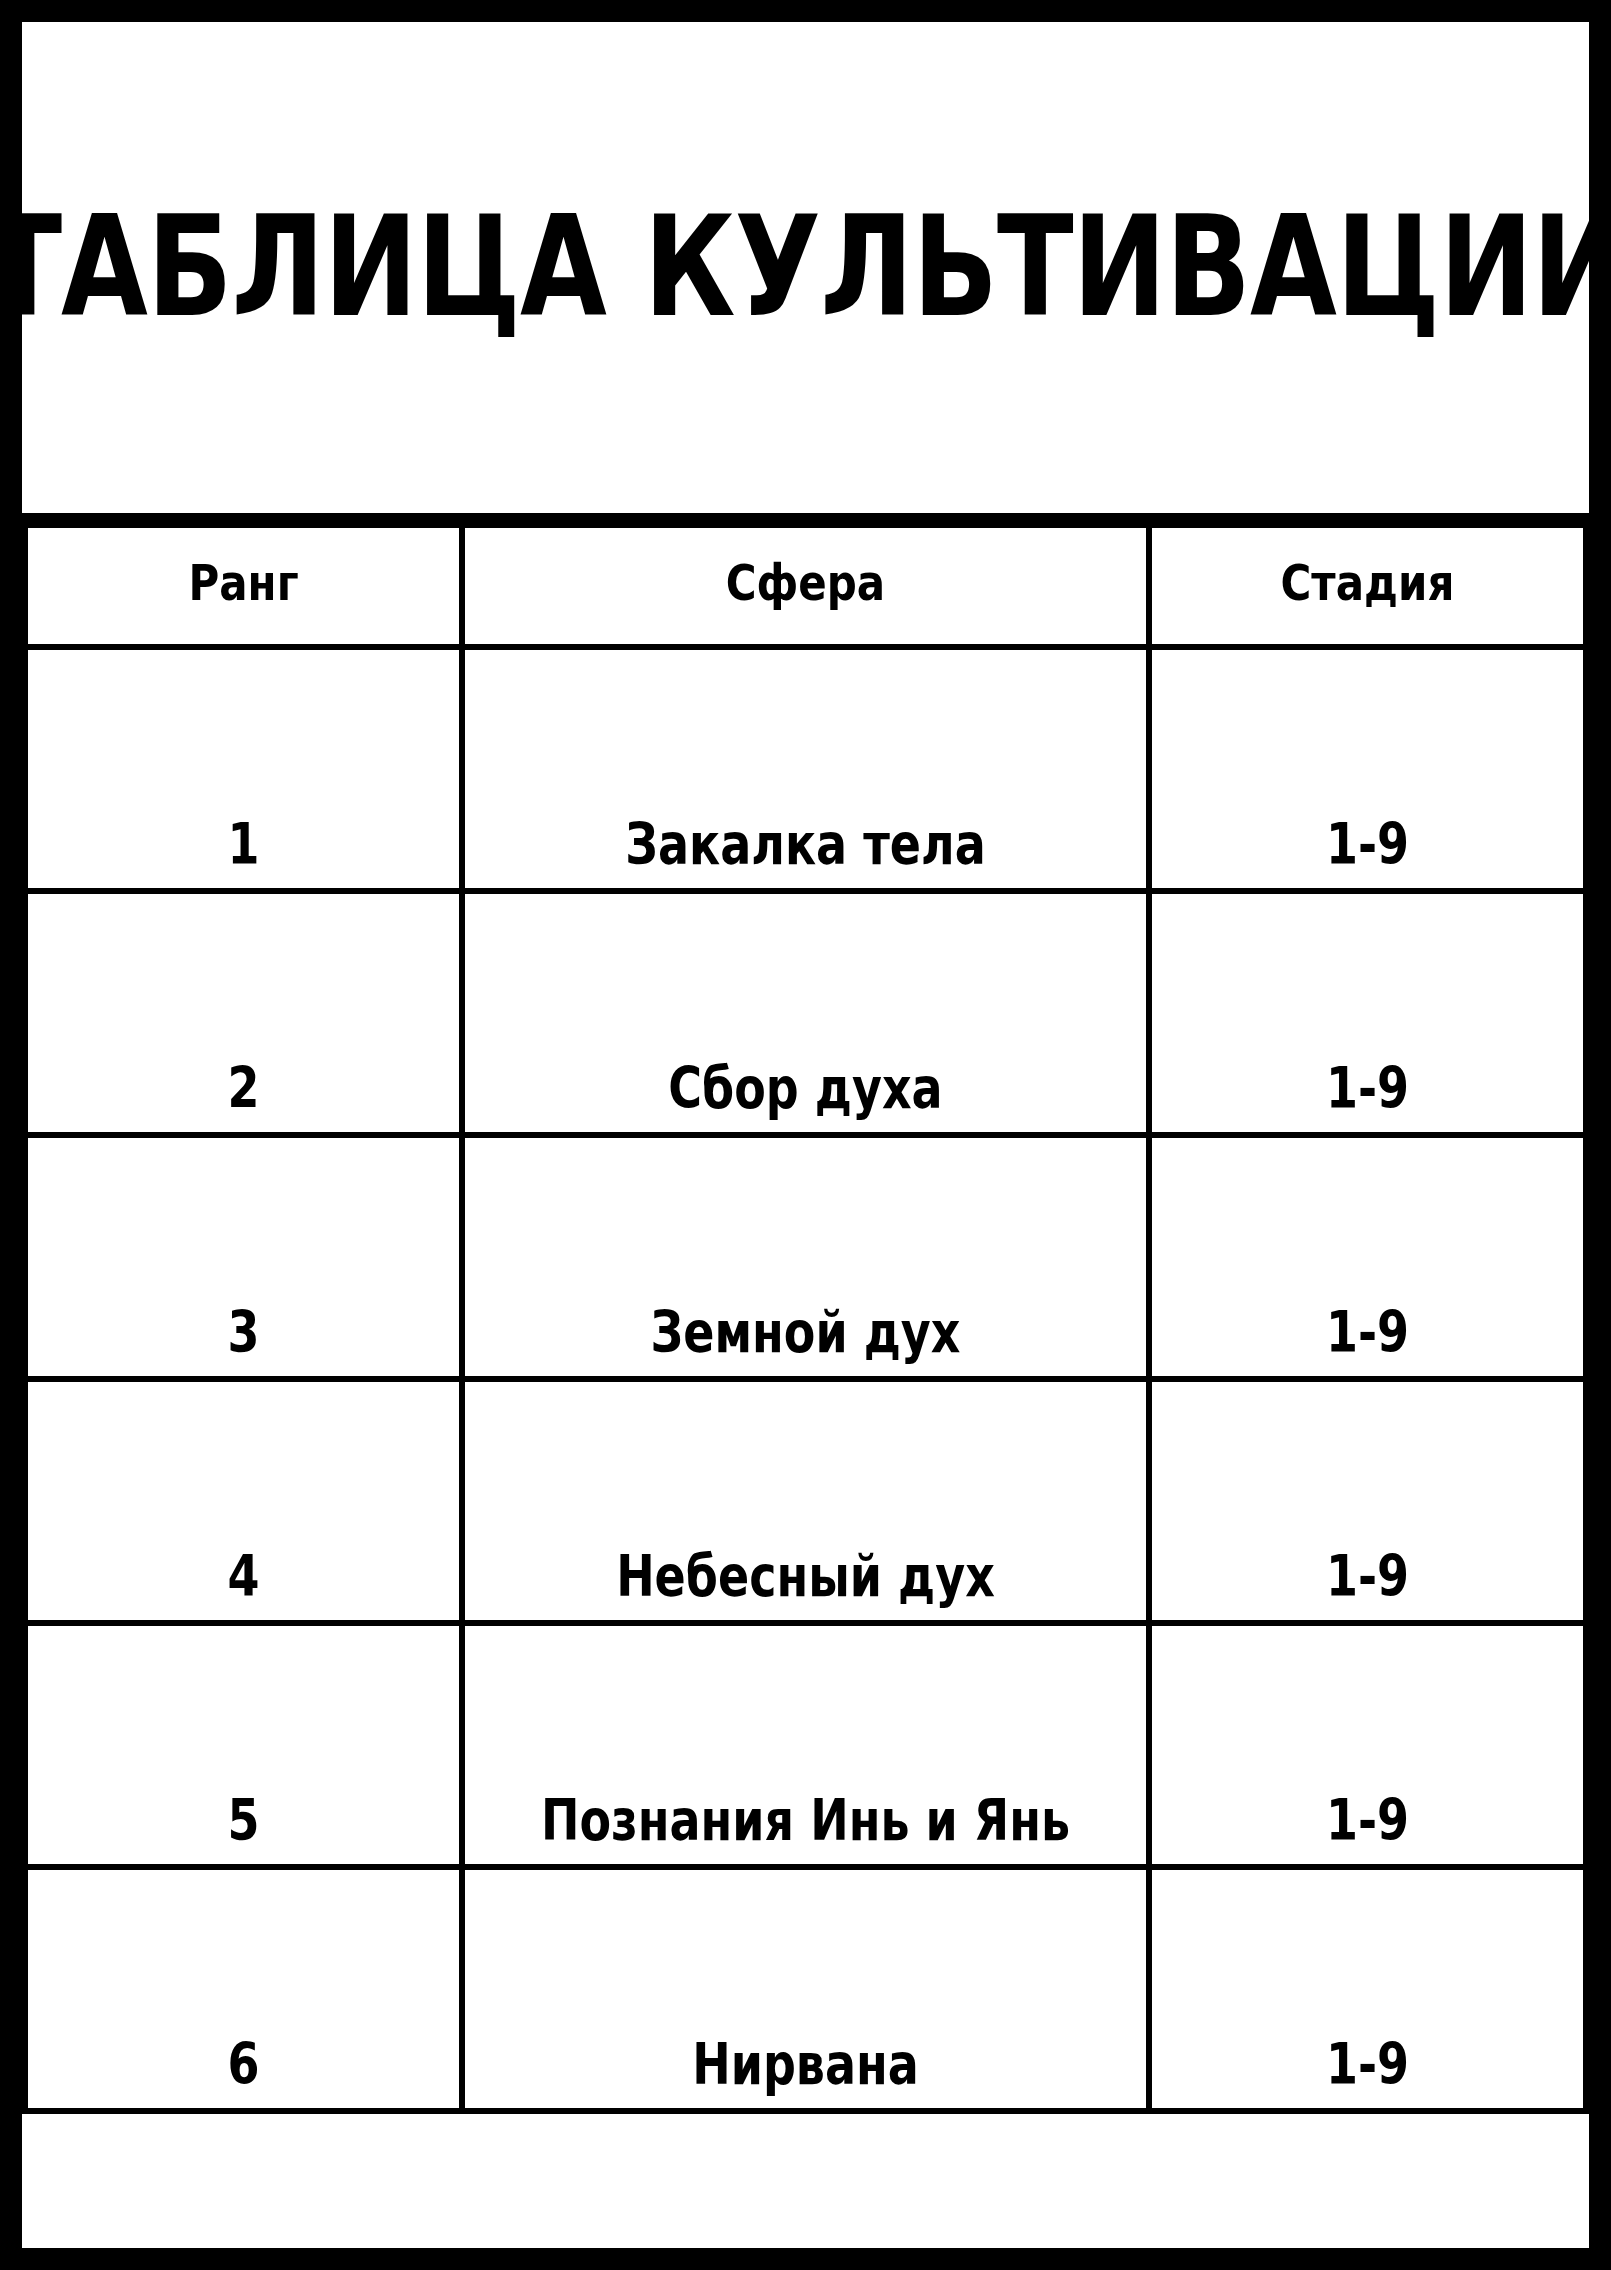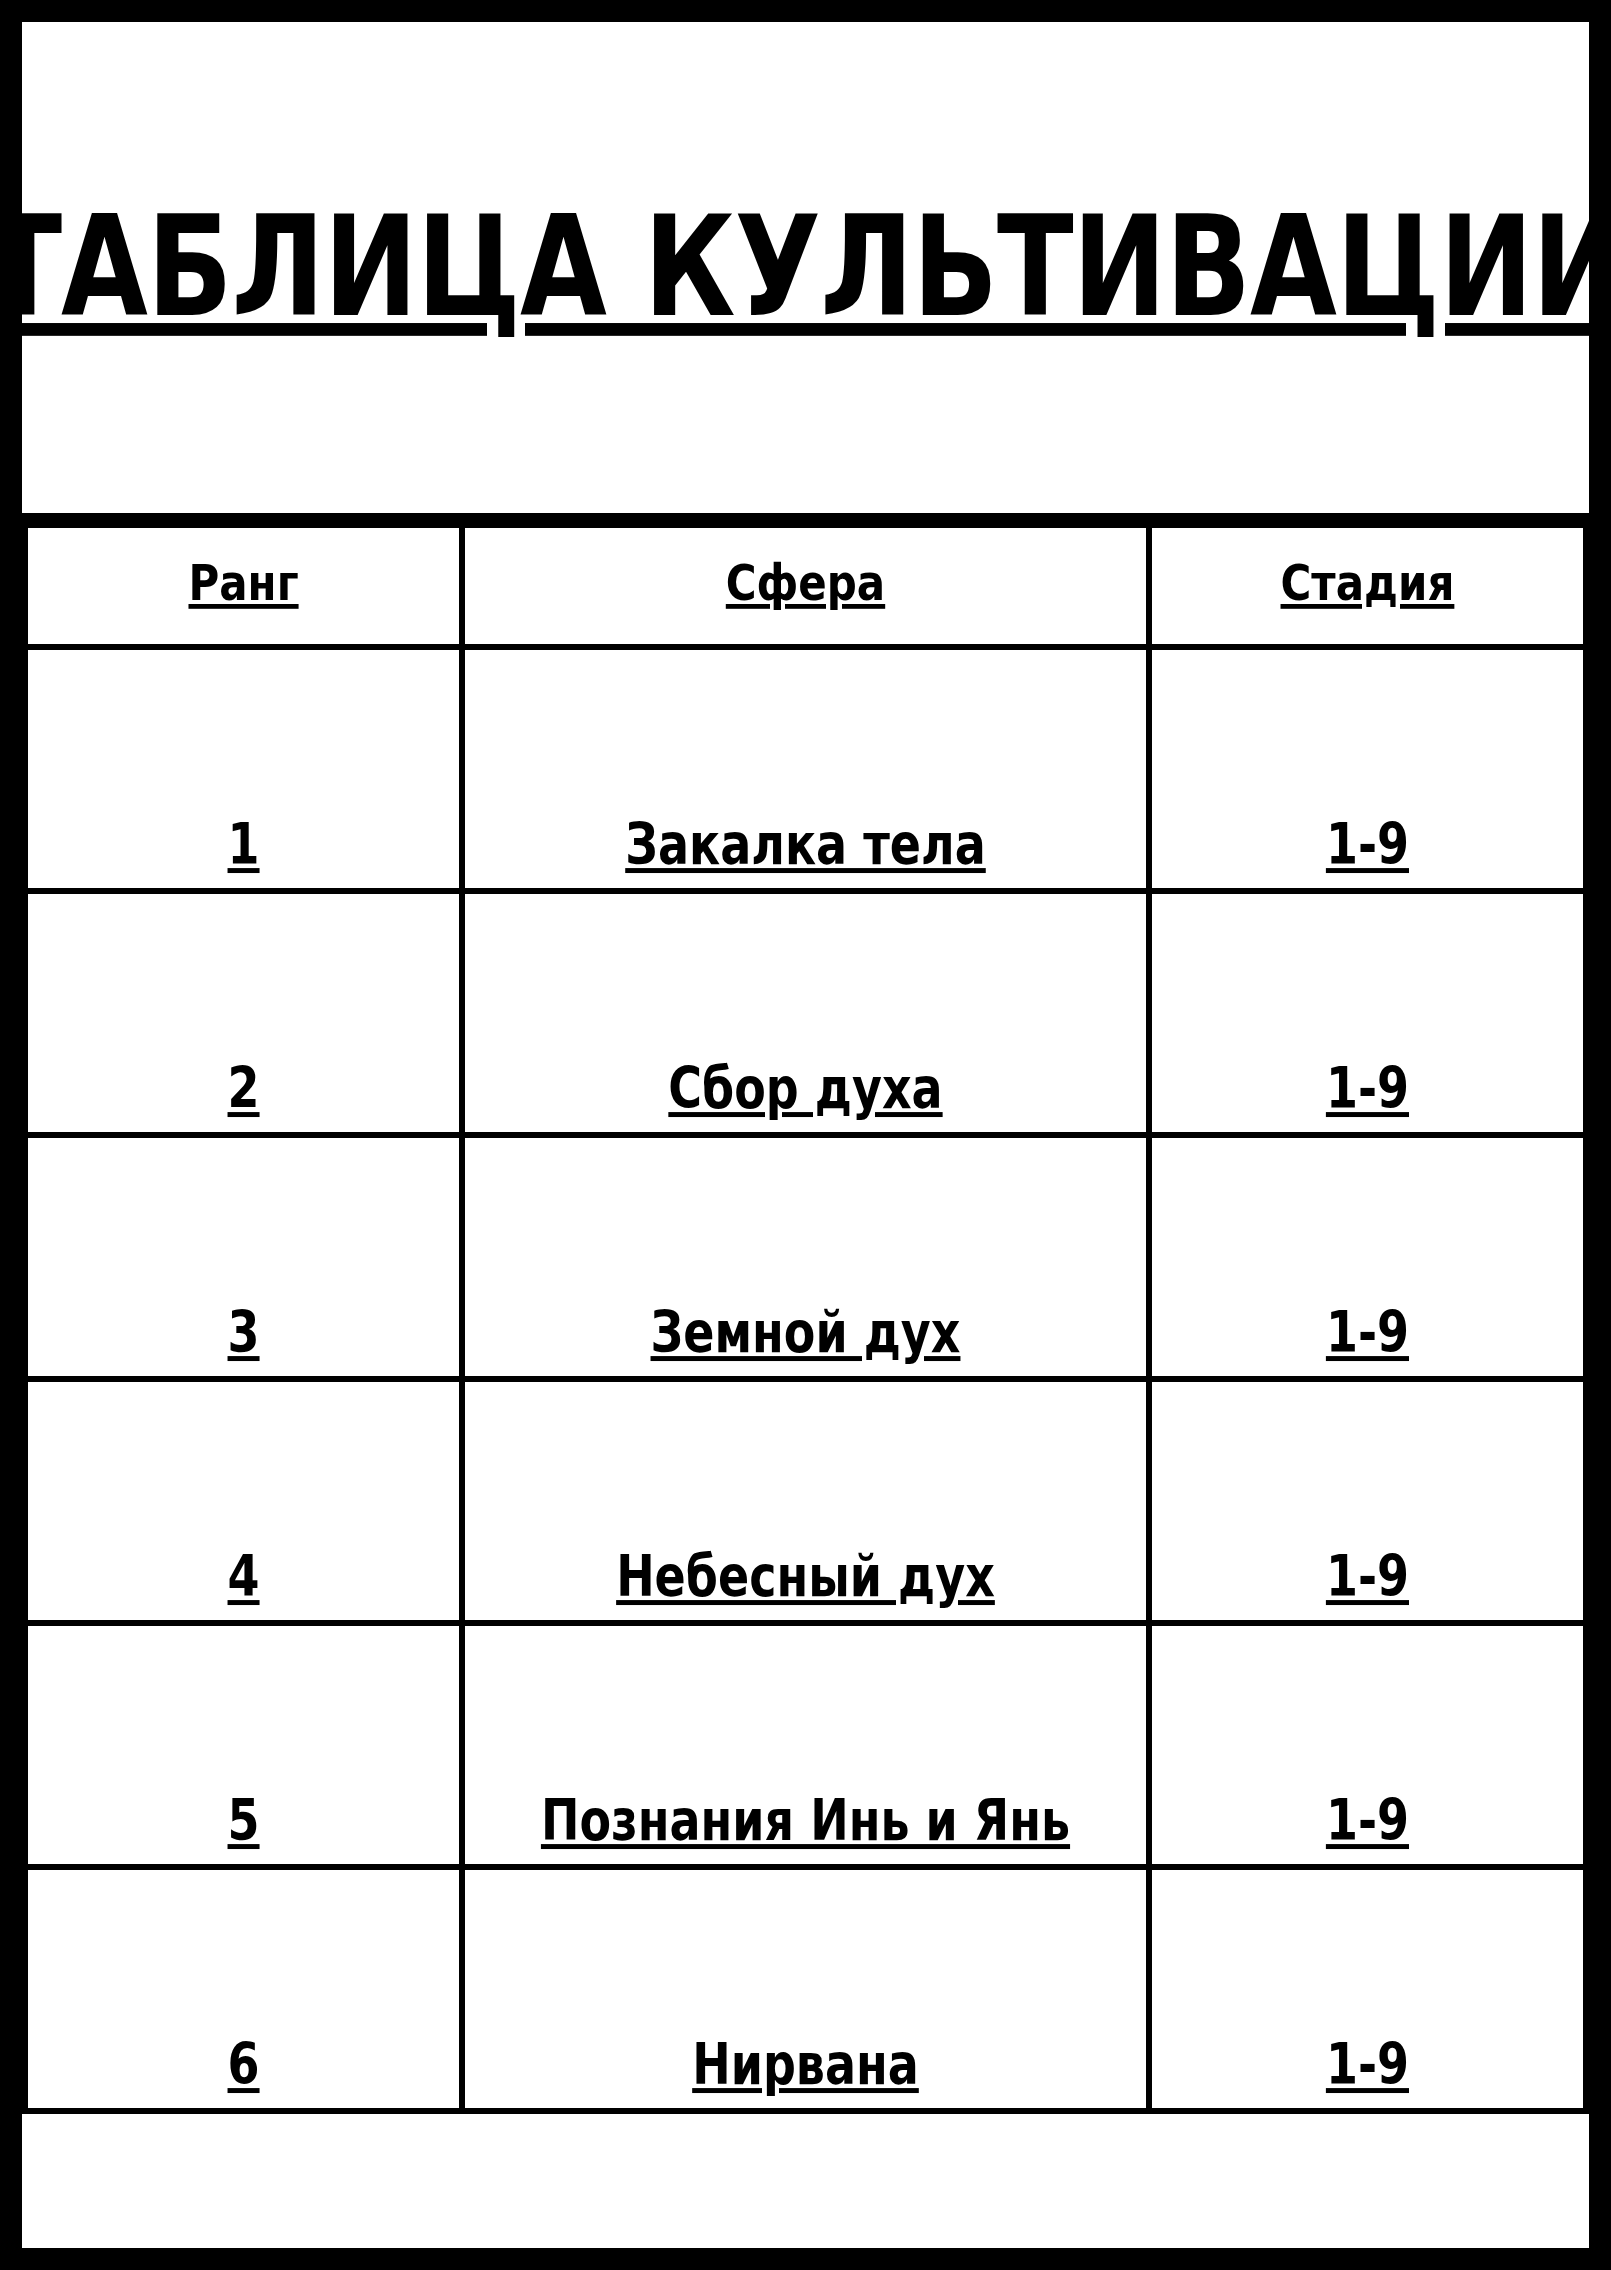--- a/index.html
+++ b/index.html
@@ -14,21 +14,20 @@
     overflow: hidden;
   }
 
   .page {
     position: relative;
     width: 1611px;
     height: 2270px;
     background: #000000;
     box-sizing: border-box;
     padding: 22px 22px 22px 22px;
-    text-decoration: underline;
   }
 
   .sheet {
     position: relative;
     width: 100%;
     height: 100%;
     background: #ffffff;
     box-sizing: border-box;
     display: flex;
     flex-direction: column;

